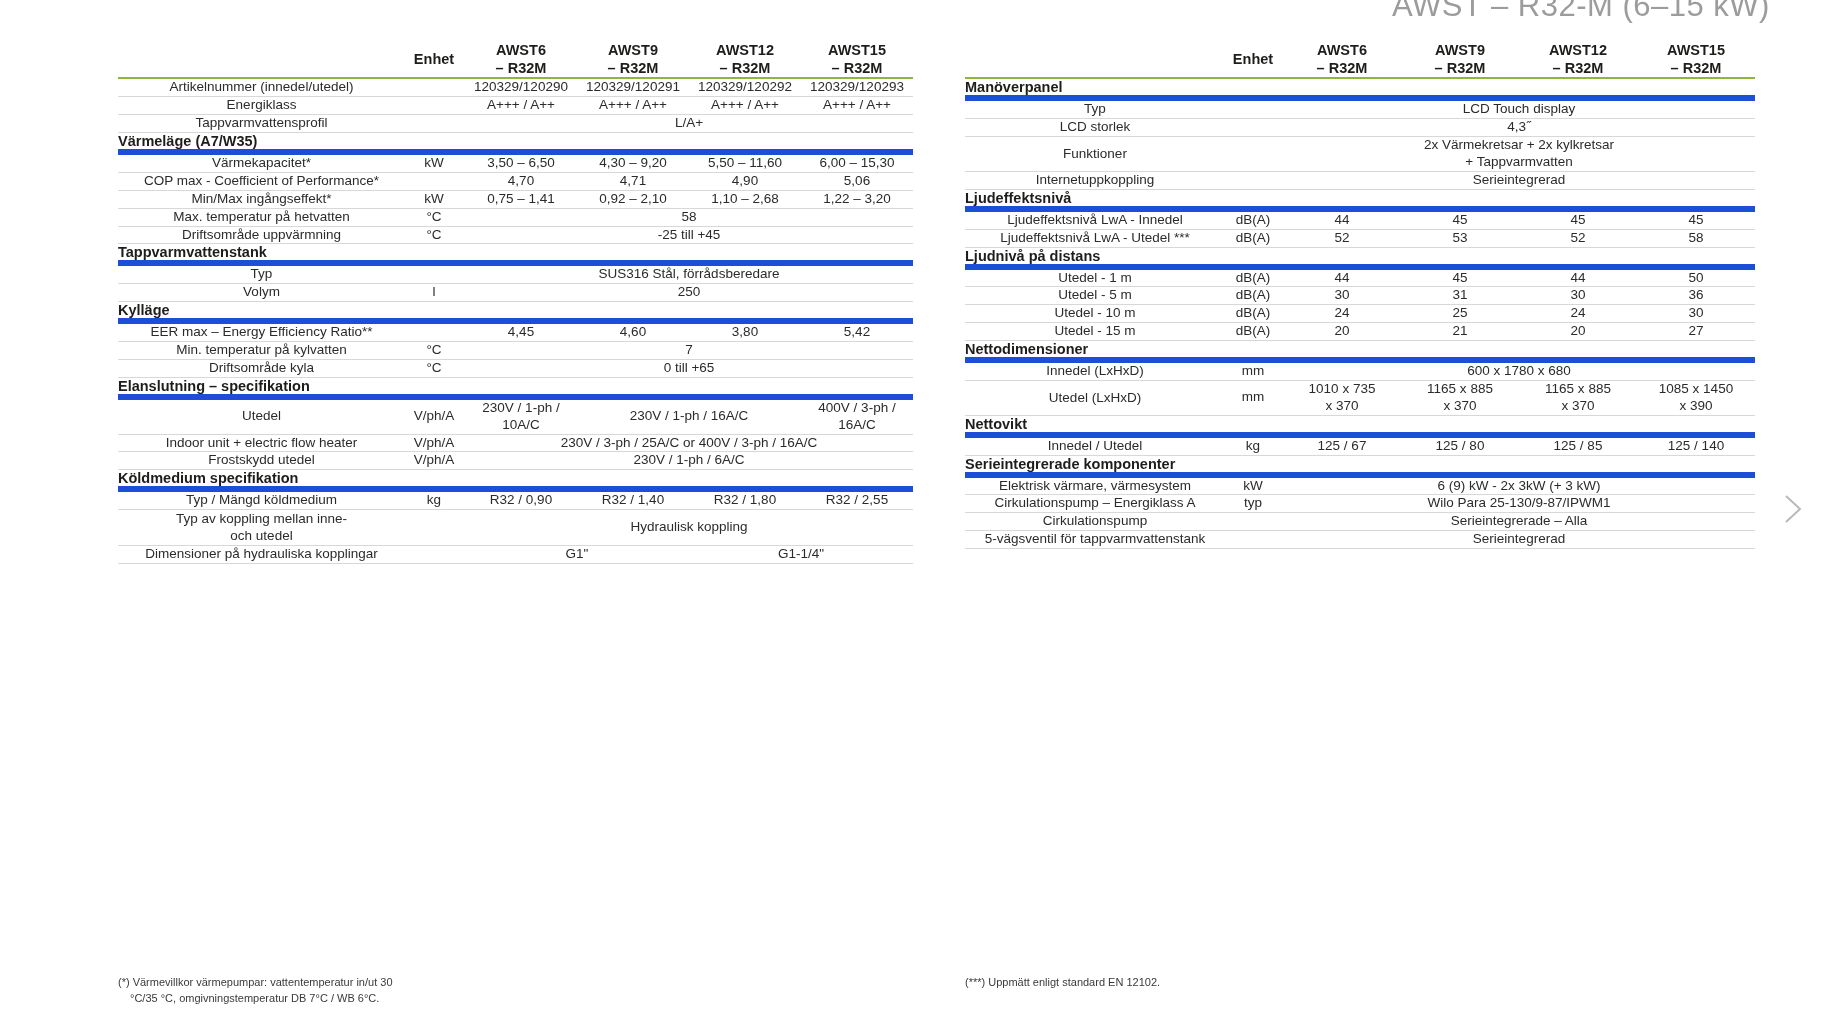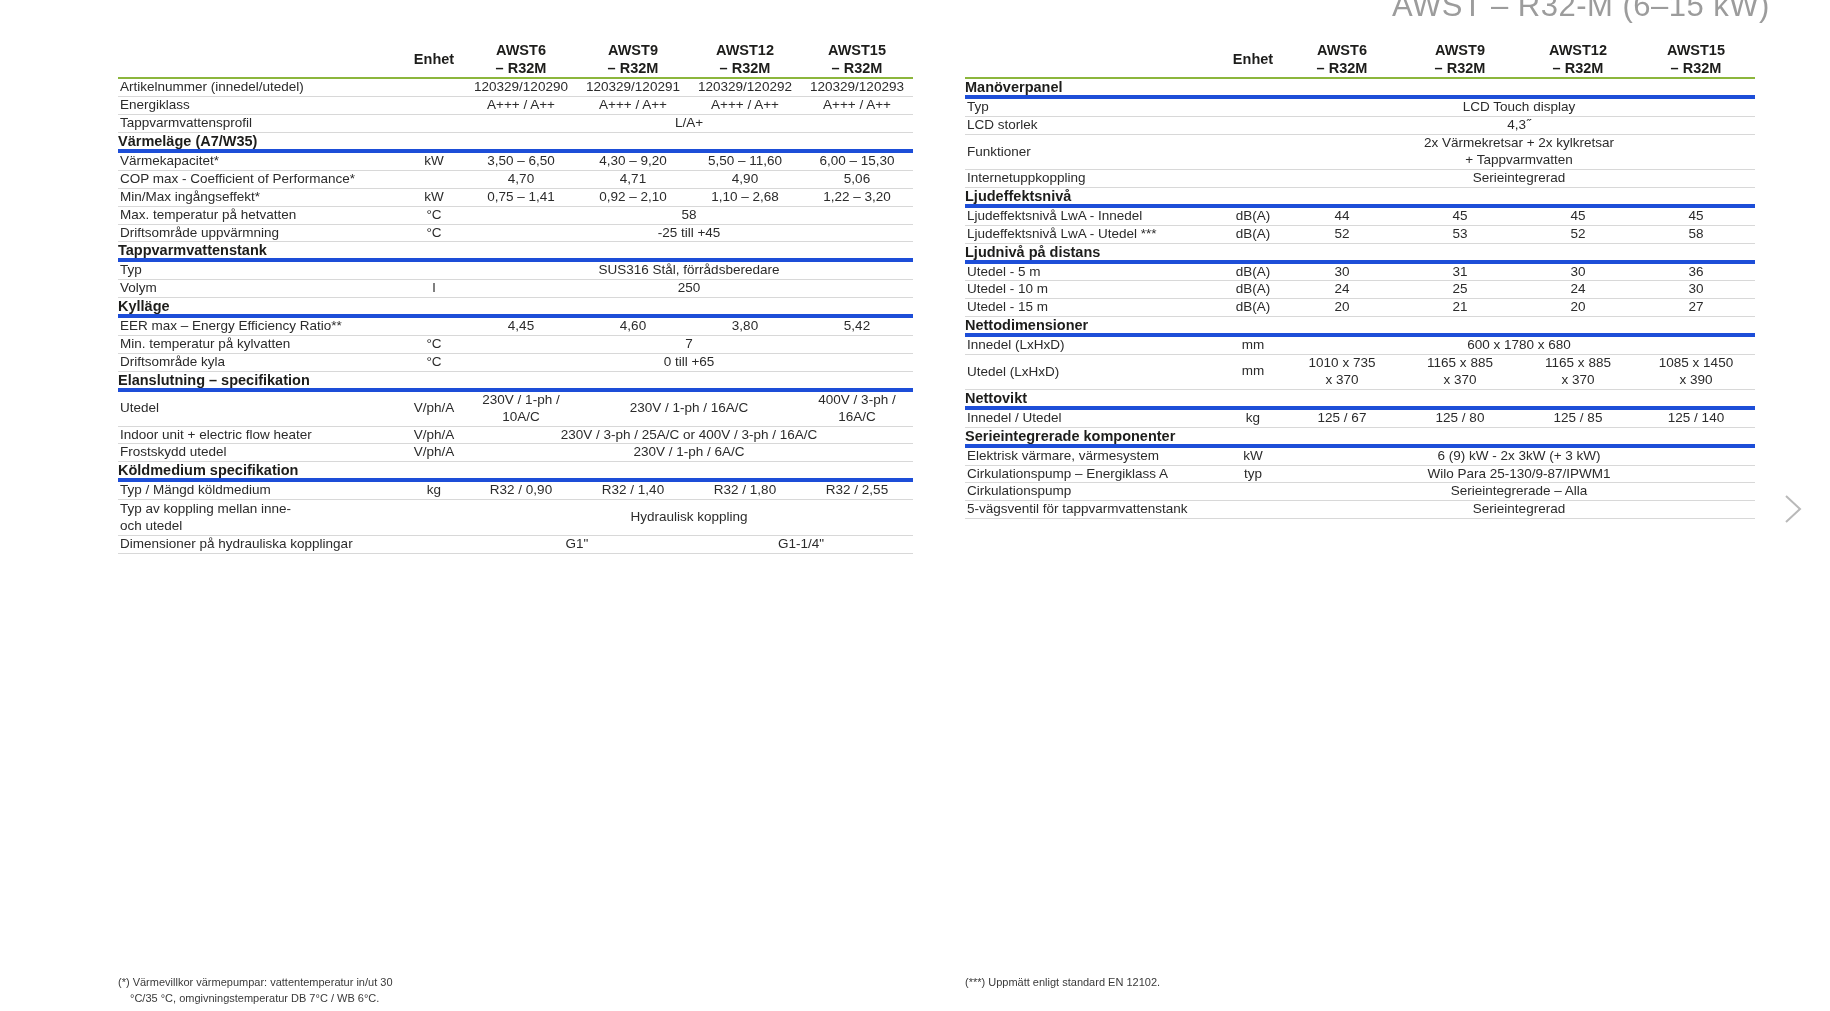--- a/index.html
+++ b/index.html
@@ -55,34 +55,34 @@
   }
   .hdr td.lbl { border-bottom: 2px solid #8cb63c; }
   .hdr td.unit, .hdr td.mdl { border-bottom: 2px solid #8cb63c; }
 
   .row td {
     border-bottom: 1px solid #d8d8d8;
     padding: 7px 4px;
     line-height: 1.25;
   }
   .row td.lbl {
-    text-align: left;
+    text-align: center;
     padding-left: 2px;
     white-space: nowrap;
   }
   .row td.unit, .row td.val {
     text-align: center;
   }
   .row.two-line td.lbl { white-space: normal; line-height: 1.28; }
 
   .section td {
     font-weight: bold;
     font-size: 14.5px;
     padding: 13px 2px 5px 2px;
-    border-bottom: 4px solid #1d4ed8;
+    border-bottom: 6px solid #1d4ed8;
     color: #1d1d1b;
   }
 
   
   .col-left col.c-lbl { width: 285px; }
   .col-left col.c-unit { width: 62px; }
   .col-left col.c-m { width: 112px; }
 
   .col-right col.c-lbl { width: 258px; }
   .col-right col.c-unit { width: 60px; }
@@ -329,20 +329,28 @@
           <td class="unit">dB(A)</td>
           <td class="val">52</td>
           <td class="val">53</td>
           <td class="val">52</td>
           <td class="val">58</td>
         </tr>
         <tr class="section">
           <td colspan="6">Ljudnivå på distans</td>
         </tr>
         <tr class="row">
+          <td class="lbl">Utedel - 1 m</td>
+          <td class="unit">dB(A)</td>
+          <td class="val">44</td>
+          <td class="val">45</td>
+          <td class="val">44</td>
+          <td class="val">50</td>
+        </tr>
+        <tr class="row">
           <td class="lbl">Utedel - 5 m</td>
           <td class="unit">dB(A)</td>
           <td class="val">30</td>
           <td class="val">31</td>
           <td class="val">30</td>
           <td class="val">36</td>
         </tr>
         <tr class="row">
           <td class="lbl">Utedel - 10 m</td>
           <td class="unit">dB(A)</td>

